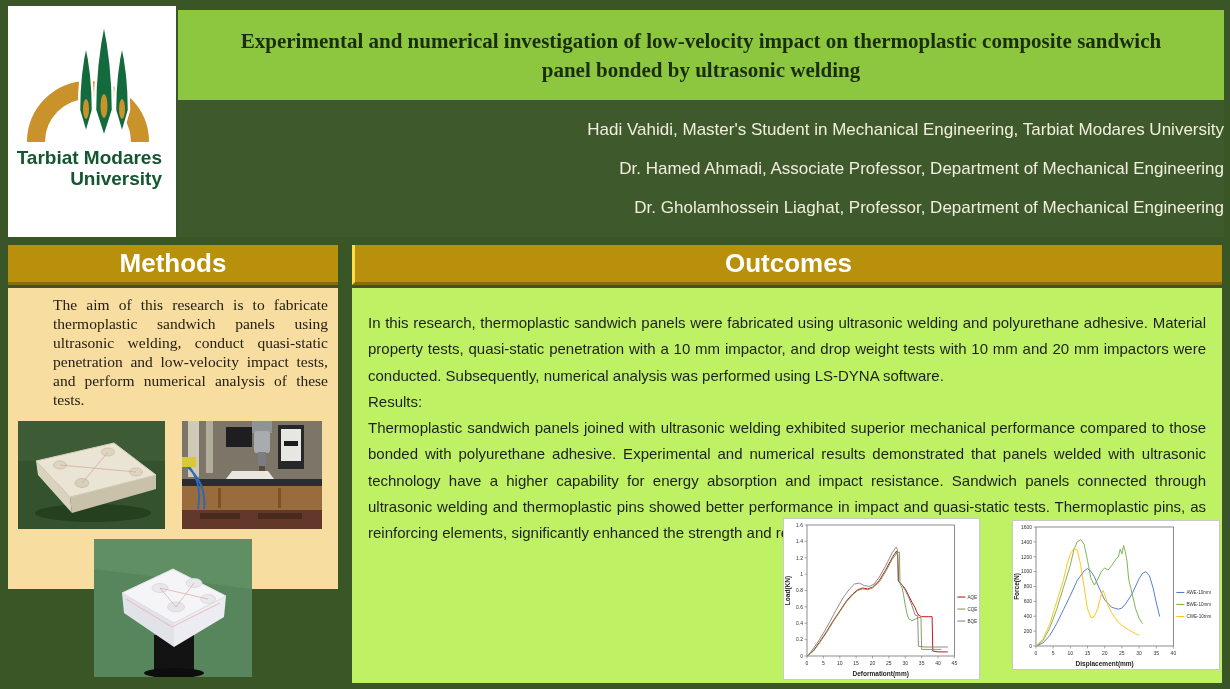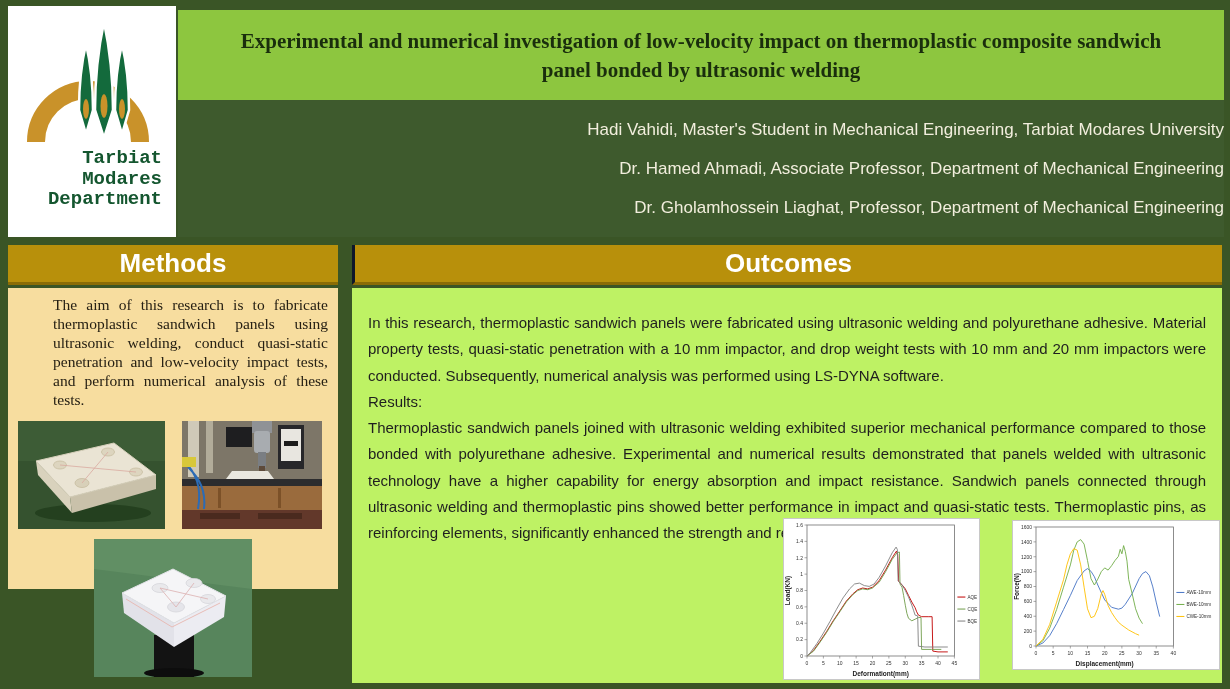--- a/index.html
+++ b/index.html
@@ -3,41 +3,41 @@
 <meta charset="utf-8">
 <style>
   * { margin:0; padding:0; box-sizing:border-box; }
   body { background:#222; font-family:"Liberation Sans", sans-serif; }
   .poster { position:relative; width:1230px; height:689px; background:#3a5526; overflow:hidden; }
 
   
   .logo-box { position:absolute; left:8px; top:6px; width:168px; height:231px; background:#ffffff; }
   .logo-emblem { display:block; margin:4px auto 0 auto; }
   .logo-text { text-align:right; padding-right:14px; color:#14562f; font-weight:bold;
-               font-size:19px; line-height:1.08; font-family:Liberation Mono, monospace; }
+               font-size:19px; line-height:1.08; font-family:Liberation Sans, sans-serif; }
 
   
   .title-band { position:absolute; left:178px; top:10px; width:1046px; height:92px; background:#8dc63f;
                 display:flex; align-items:center; justify-content:center; text-align:center;
                 padding:0 36px; color:#1a2e0d; font-family:"Liberation Serif", serif;
                 font-weight:bold; font-size:21px; line-height:1.4; }
 
   
   .authors-band { position:absolute; left:178px; top:100px; width:1046px; height:137px; background:#3e5a2d;
                   display:flex; flex-direction:column; justify-content:space-around; padding:10px 0;
                   text-align:right; color:#f2eedd; font-size:17px; }
 
   
   .col { position:absolute; top:245px; }
   .col-methods { left:8px; width:330px; height:344px; }
   .col-outcomes { left:352px; width:870px; height:438px; }
   .sec-header { height:40px; background:#b8900b; border-bottom:3px solid #8a6c06;
                 display:flex; align-items:center; justify-content:center;
                 color:#ffffff; font-weight:bold; font-size:26px; }
-  .col-outcomes .sec-header { border-left:3px solid #0f172a; }
+  .col-outcomes .sec-header { border-left:3px solid #fde047; }
   .sec-body { position:absolute; left:0; right:0; top:43px; bottom:0; }
   .methods-body { background:#f7dd9f; padding:8px 10px; }
   .outcomes-body { background:#bef264; padding:22px 16px; }
 
   .methods-text { font-family:"Liberation Serif", serif; font-size:15.5px; line-height:1.22;
                   text-align:justify; color:#262014;margin-left:35px; }
   .outcomes-body p { font-size:15px; line-height:1.75; text-align:justify; color:#1f1f1f; }
 
   .photo-row { display:flex; gap:17px; margin-top:12px; }
   .photo-row.centered { justify-content:center; margin-top:10px; }
@@ -57,21 +57,21 @@
       <path d="M 24 132 A 52 52 0 0 1 128 132" fill="none" stroke="#c9922a" stroke-width="18"></path>
       <path d="M 74 34 C 69 55 67 78 67 100 L 74 124 L 81 100 C 81 78 79 55 74 34 Z" fill="#136a3c" stroke="#ffffff" stroke-width="2.5"></path>
       <path d="M 110 34 C 105 55 103 78 103 100 L 110 124 L 117 100 C 117 78 115 55 110 34 Z" fill="#136a3c" stroke="#ffffff" stroke-width="2.5"></path>
       <path d="M 92 12 C 86 40 83 70 83 100 L 92 128 L 101 100 C 101 70 98 40 92 12 Z" fill="#136a3c" stroke="#ffffff" stroke-width="2.5"></path>
       <ellipse cx="74" cy="99" rx="3" ry="10" fill="#c9922a"></ellipse>
       <ellipse cx="92" cy="96" rx="3.5" ry="12" fill="#c9922a"></ellipse>
       <ellipse cx="110" cy="99" rx="3" ry="10" fill="#c9922a"></ellipse>
     </svg>
     <div class="logo-text">
       <div>Tarbiat Modares</div>
-      <div>Department</div>
+      <div>University</div>
     </div>
   </div>
 
   <div class="title-band">Experimental and numerical investigation of low-velocity impact on thermoplastic composite sandwich panel bonded by ultrasonic welding</div>
 
   <div class="authors-band">
     <div>Hadi Vahidi, Master's Student in Mechanical Engineering, Tarbiat Modares University</div>
     <div>Dr. Hamed Ahmadi, Associate Professor, Department of Mechanical Engineering</div>
     <div>Dr. Gholamhossein Liaghat, Professor, Department of Mechanical Engineering</div>
   </div>

